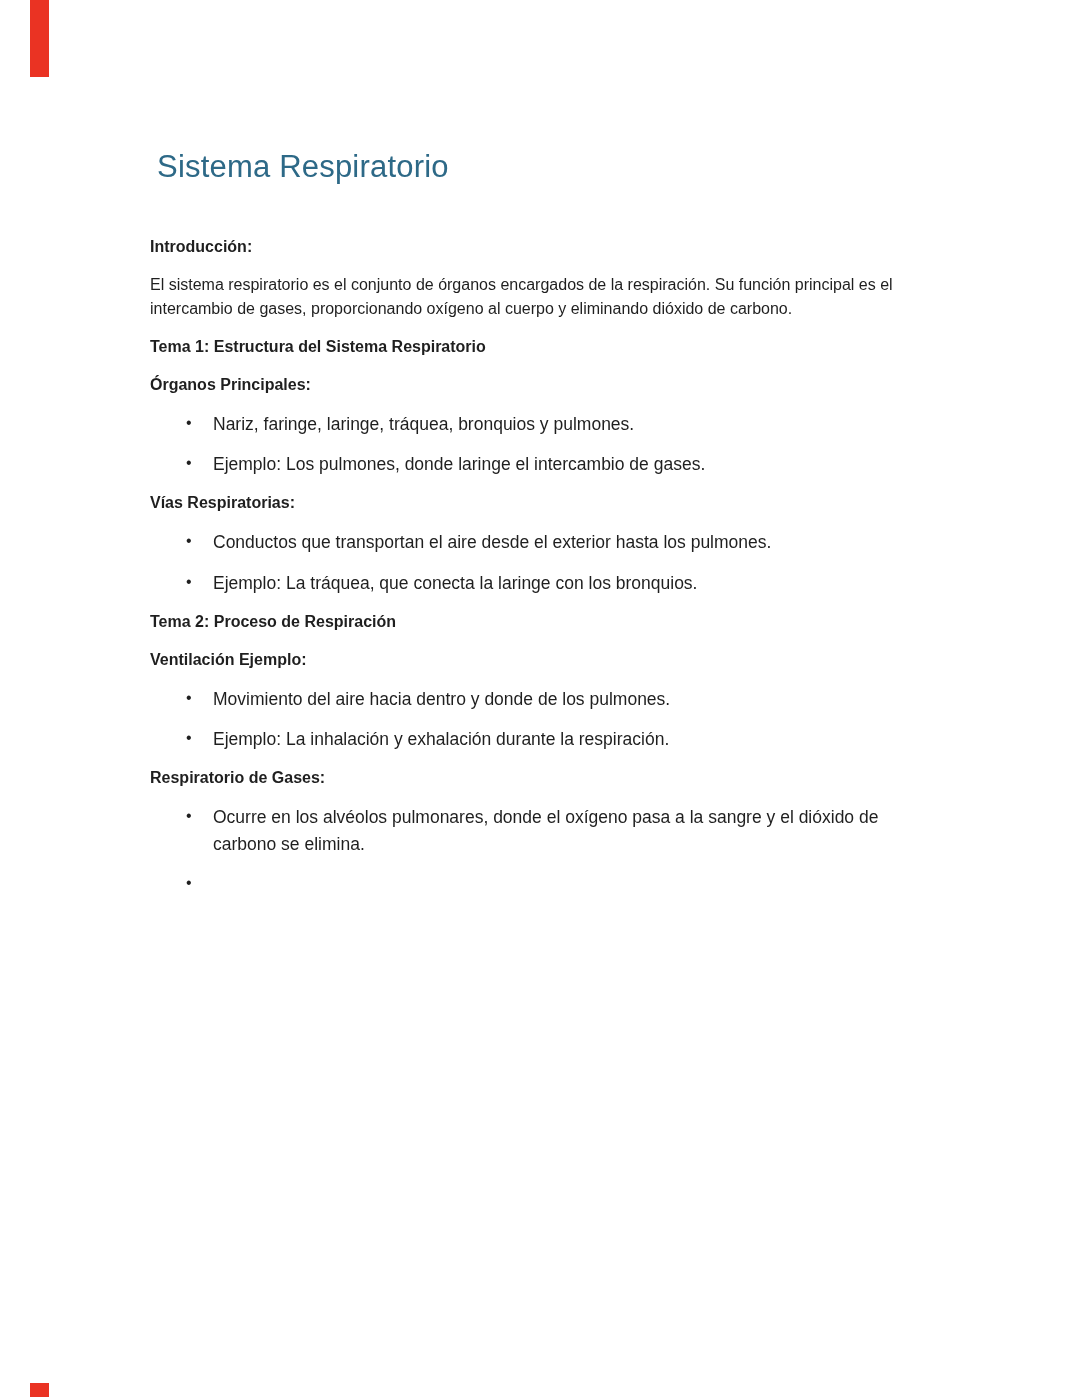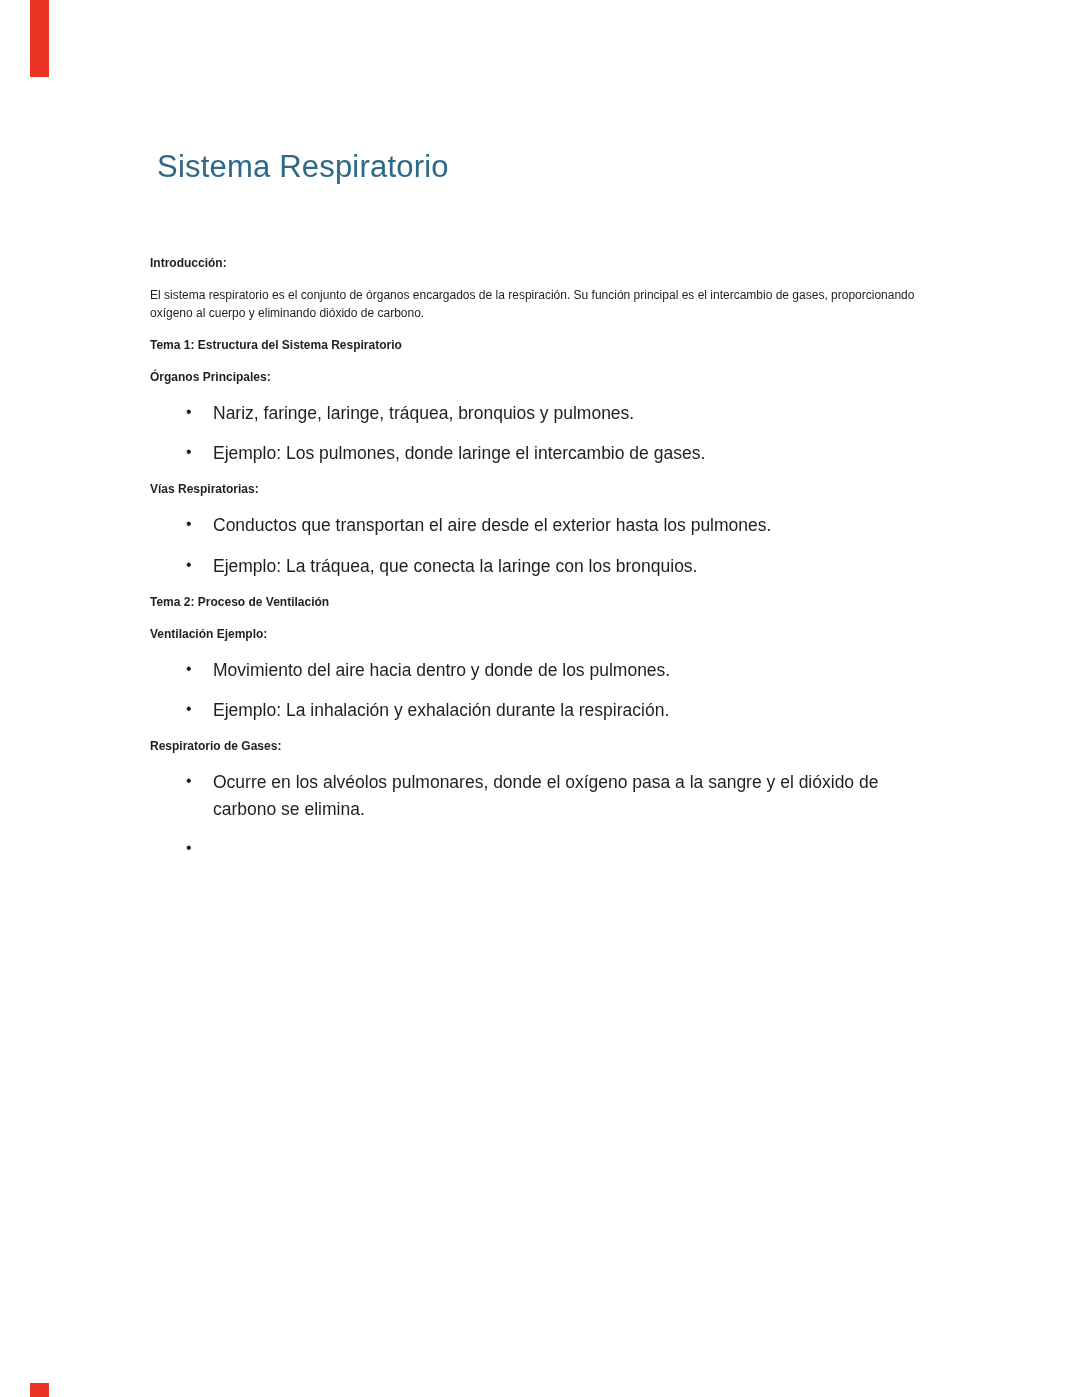--- a/index.html
+++ b/index.html
@@ -28,25 +28,25 @@
   .edge-marker.bottom { bottom: 0; height: 14px; }
   .content {
     padding: 148px 150px 0 150px;
   }
   .doc-title {
     font-size: 31px;
     font-weight: 400;
     line-height: 1.2;
     color: var(--c-title, #2d6987);
     padding-left: 7px;
-    margin-bottom: 69px;
+    margin-bottom: 50px;
     letter-spacing: 0.2px;
   }
   .para, .bold-head {
-    font-size: 12px;
+    font-size: 16px;
     line-height: 1.5;
     margin-bottom: 14px;
   }
   .bold-head { font-weight: 700; }
   ul.bullets {
     list-style: none;
     margin-bottom: 2px;
   }
   ul.bullets li {
     position: relative;
@@ -99,21 +99,21 @@
       <li>
         <span class="dot">•</span>
         <span>Conductos que transportan el aire desde el exterior hasta los pulmones.</span>
       </li>
       <li>
         <span class="dot">•</span>
         <span>Ejemplo: La tráquea, que conecta la laringe con los bronquios.</span>
       </li>
     </ul>
 
-    <p class="bold-head">Tema 2: Proceso de Ventilación</p>
+    <p class="bold-head">Tema 2: Proceso de Respiración</p>
 
     <p class="bold-head">Ventilación Ejemplo:</p>
 
     <ul class="bullets">
       <li>
         <span class="dot">•</span>
         <span>Movimiento del aire hacia dentro y donde de los pulmones.</span>
       </li>
       <li>
         <span class="dot">•</span>

